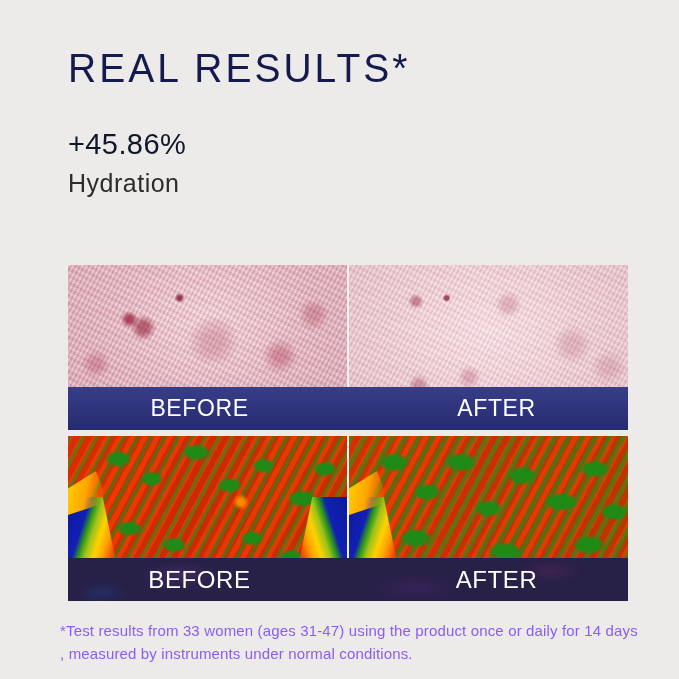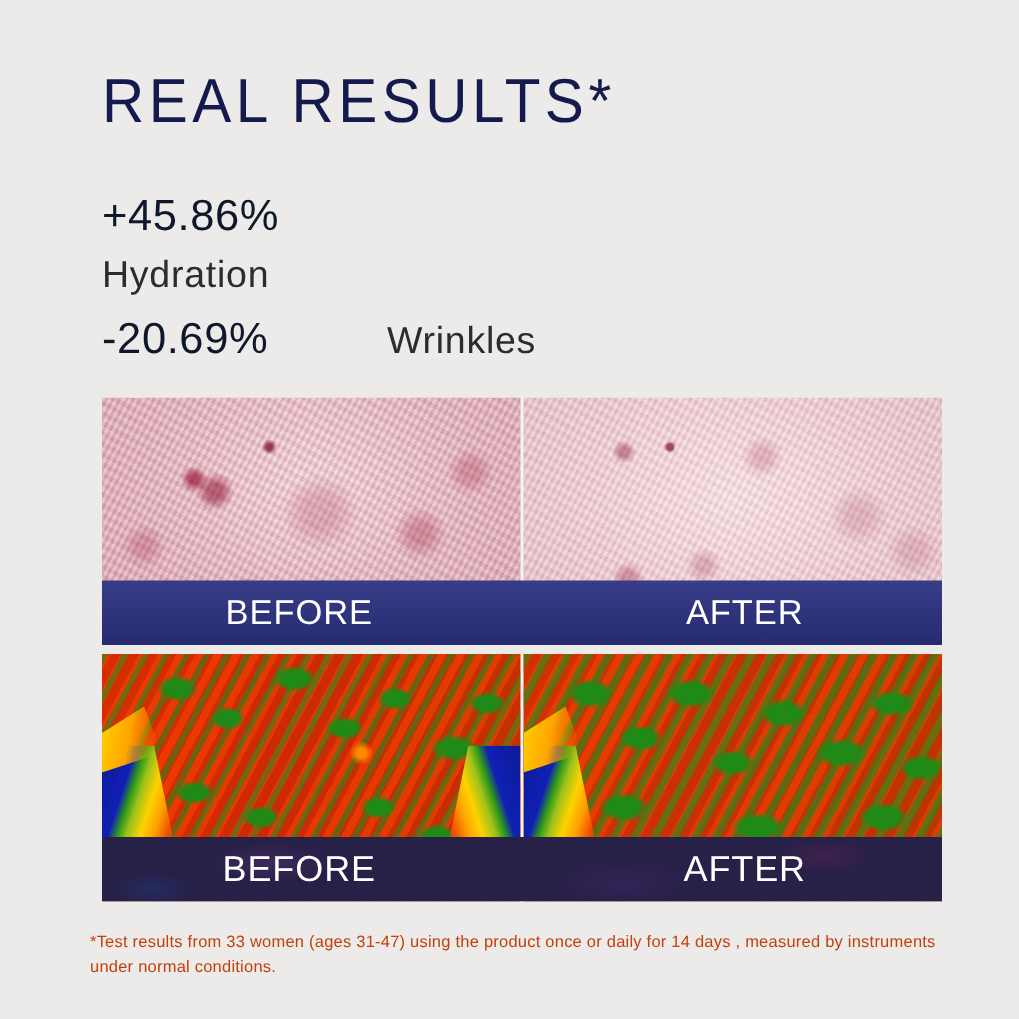--- a/index.html
+++ b/index.html
@@ -262,45 +262,41 @@
     white-space: nowrap;
   }
   .band-thermal .band-text { font-size: 24px; }
 
   
   .footnote {
     position: absolute;
     left: 60px;
     top: 620px;
     width: 578px;
-    font-size: 11px;
+    font-size: 15px;
     font-weight: 400;
     line-height: 1.52;
     letter-spacing: 0.15px;
-    color: #c2410c;
+    color: #8b5cf6;
   }
 </style>
 </head>
 <body>
 
 <div class="page">
 
   <div class="title">REAL RESULTS*</div>
 
   <div class="stats">
     <div class="stat-row">
       <div class="stat-value">+45.86%</div>
     </div>
     <div class="stat-row">
       <div class="stat-label">Hydration</div>
     </div>
-    <div class="stat-row">
-      <div class="stat-value">-20.69%</div>
-      <div class="stat-label">Wrinkles</div>
-    </div>
   </div>
 
   <div class="gallery">
 
     <div class="panel">
       <div class="halves">
         <div class="half left">
           <div class="skin skin-before"></div>
         </div>
         <div class="half">

